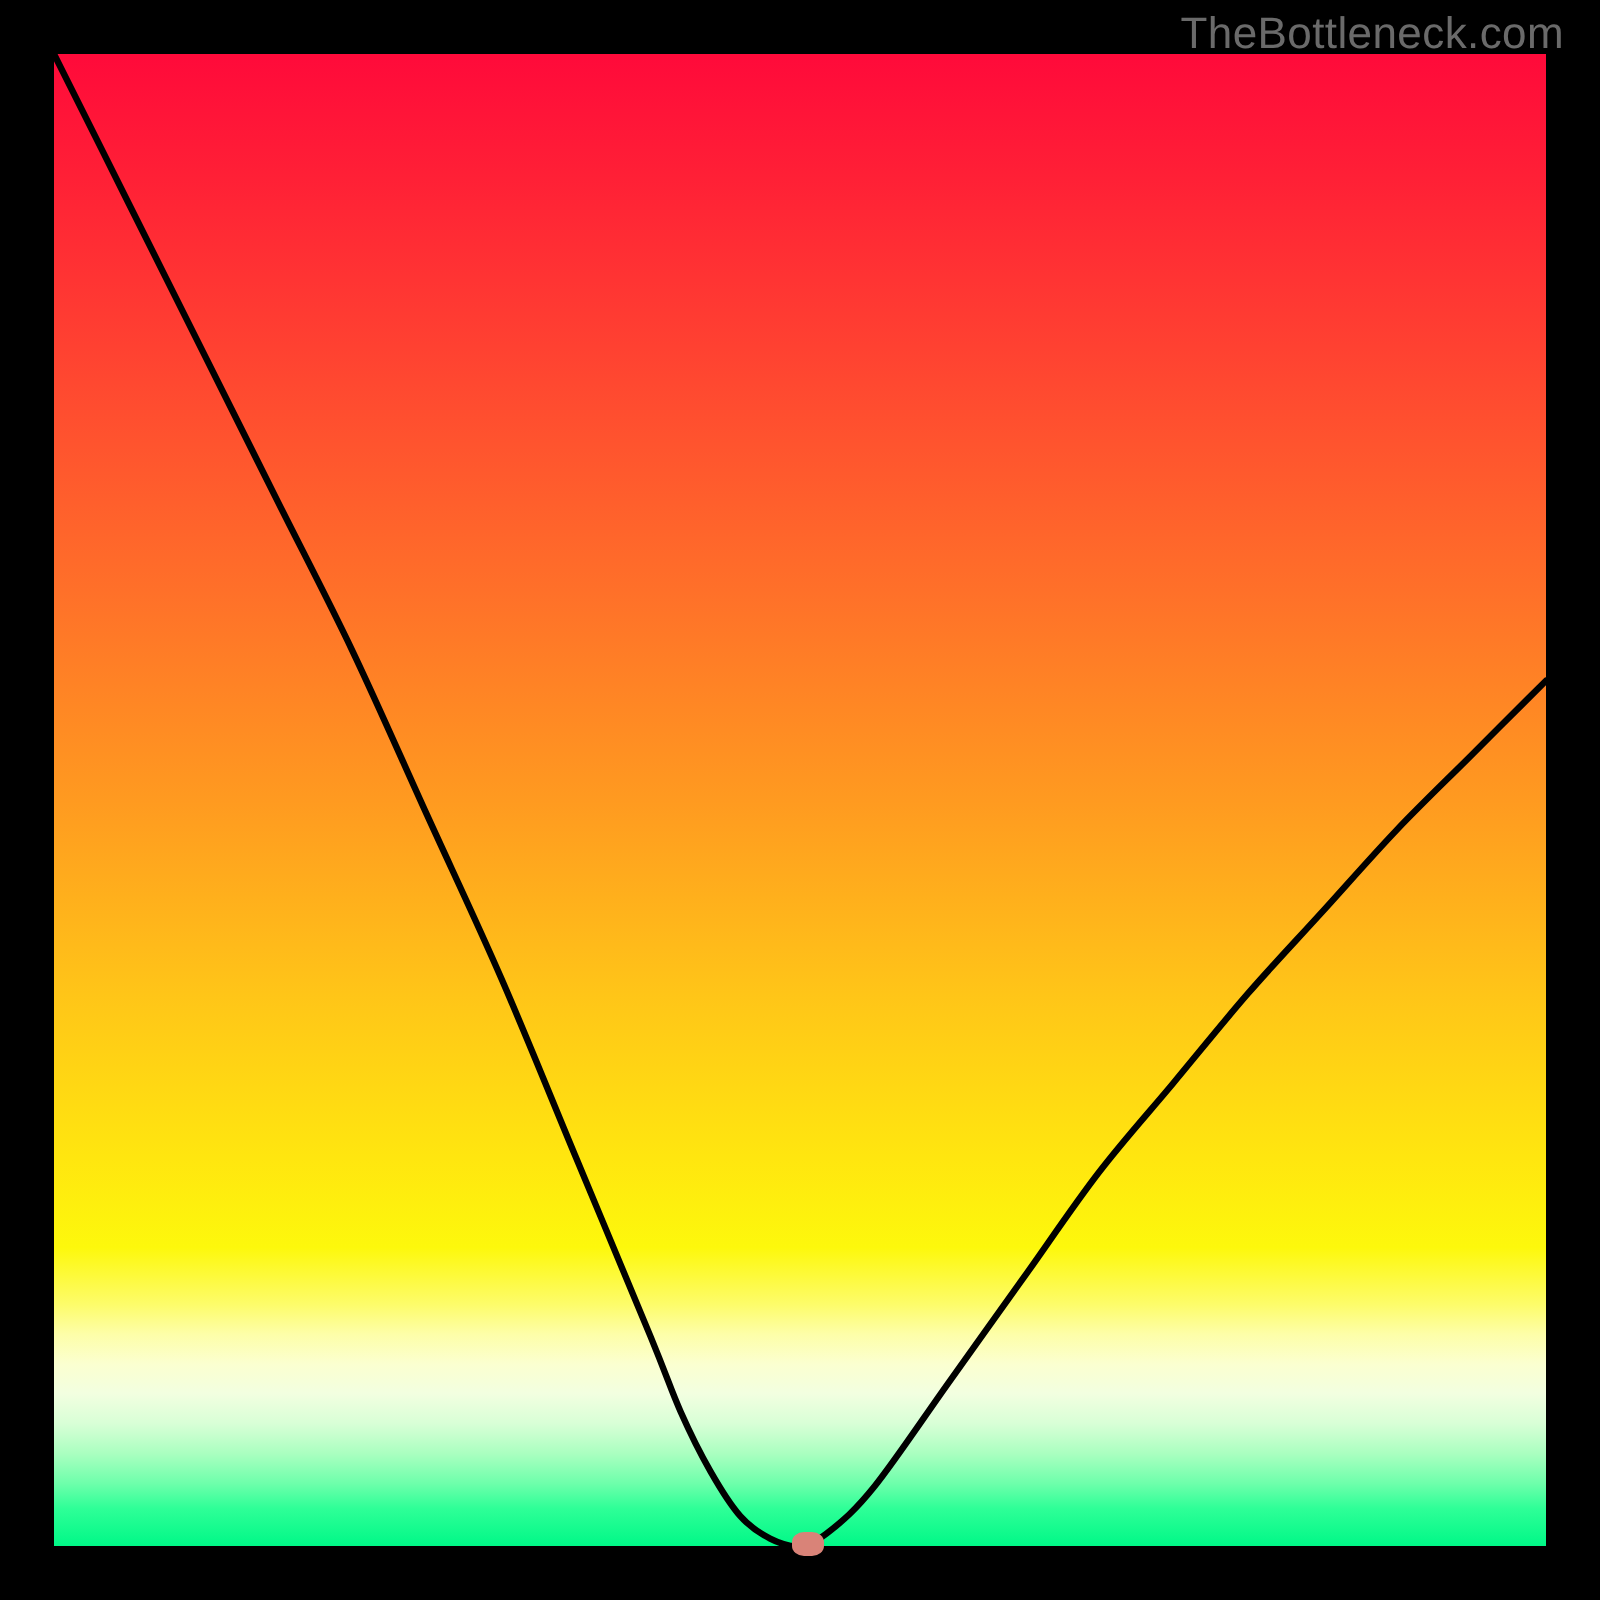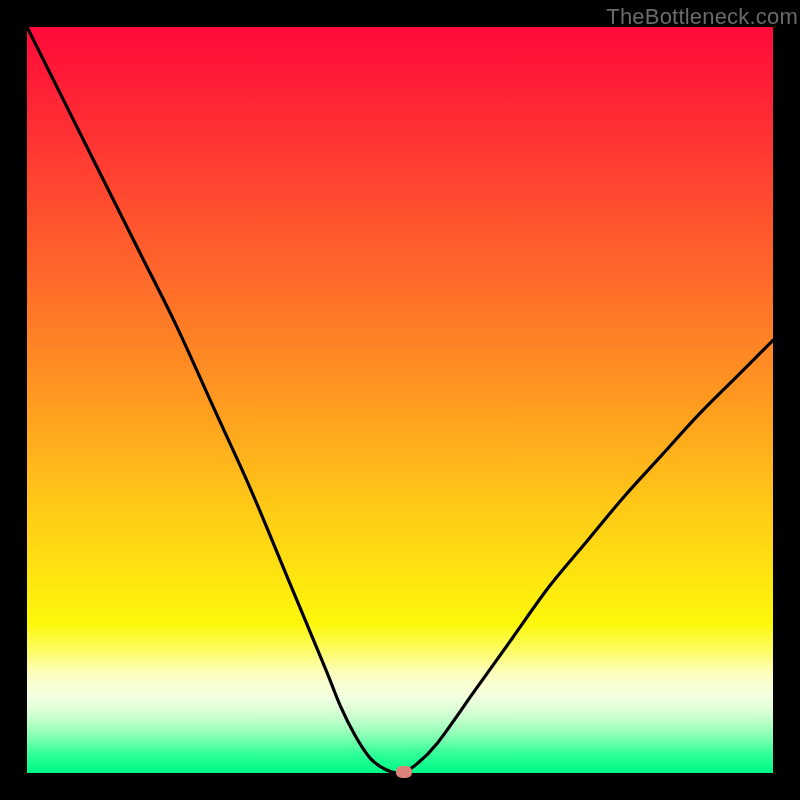--- a/index.html
+++ b/index.html
@@ -13,21 +13,21 @@
   }
   .frame {
     position: relative;
     width: 800px;
     height: 800px;
     background: #000;
   }
   .watermark {
     position: absolute;
     top: 4px;
-    right: 2px;
+    right: 18px;
     color: #6a6a6a;
     font-size: 22px;
     font-weight: 500;
     letter-spacing: 0.2px;
     z-index: 10;
   }
   .plot-area {
     position: absolute;
     left: 27px;
     top: 27px;

